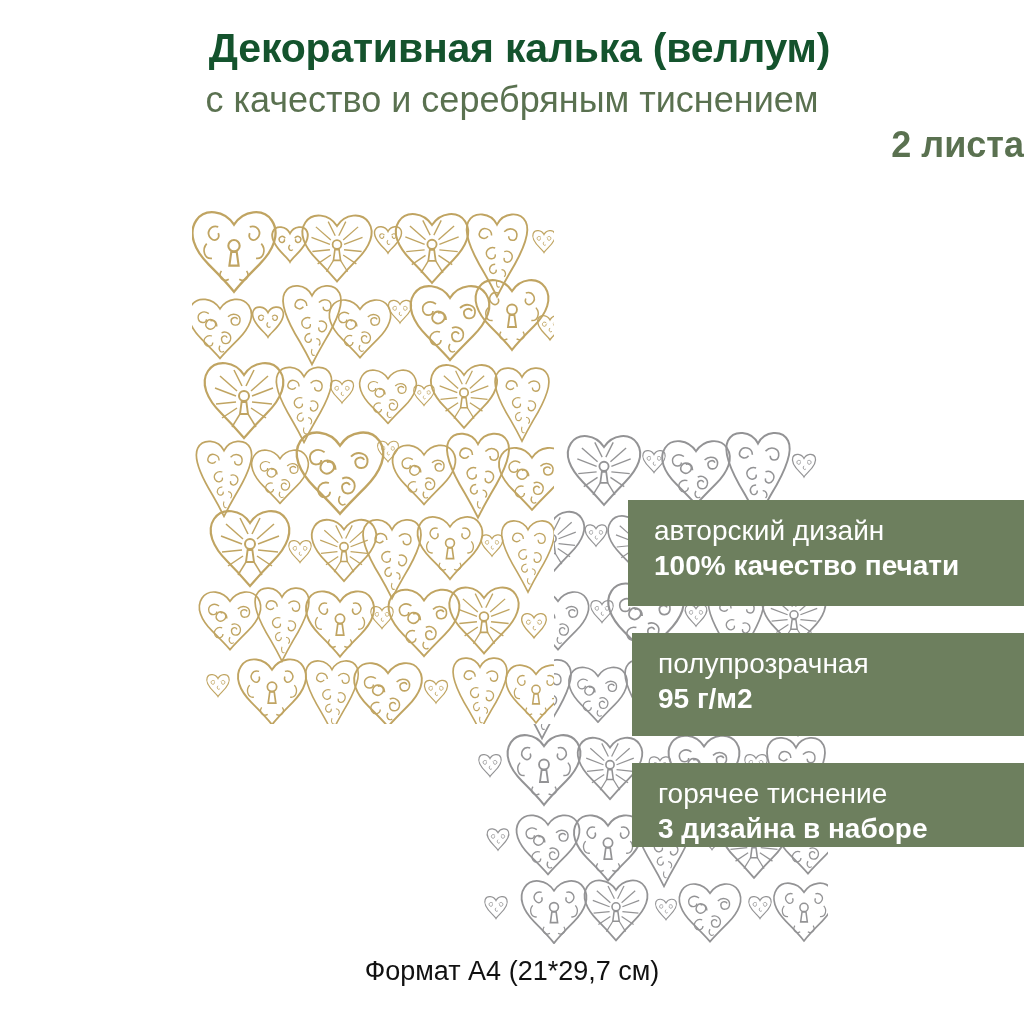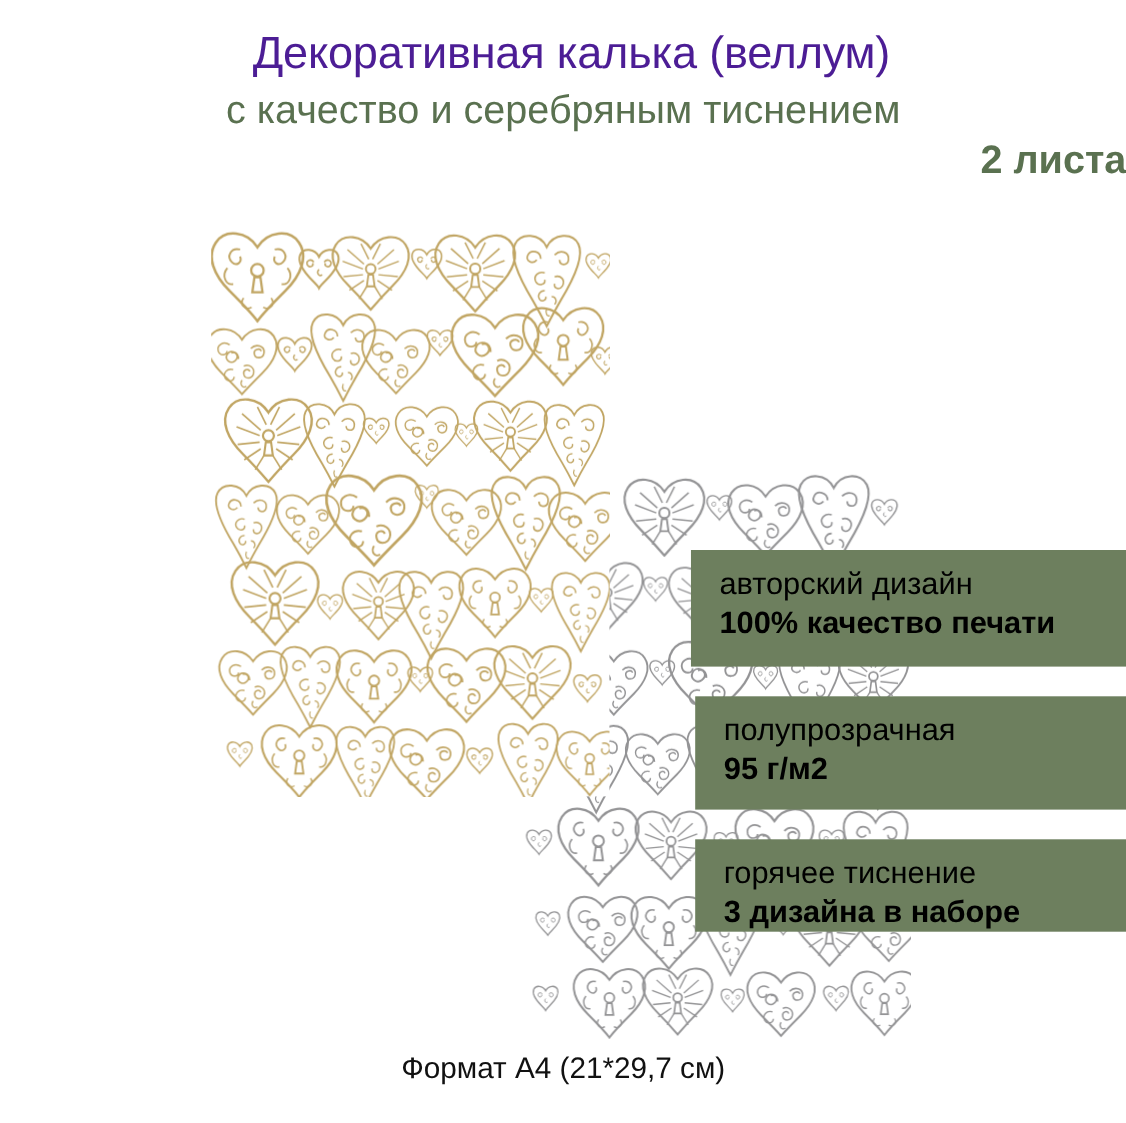--- a/index.html
+++ b/index.html
@@ -24,22 +24,22 @@
     left: 0;
     top: 0;
     width: 1024px;
     text-align: center;
     z-index: 30;
   }
   .title-main {
     margin: 0;
     padding-top: 26px;
     font-size: 41px;
-    font-weight: normal;
-    color: #4c1d95;
+    font-weight: bold;
+    color: #14532d;
     letter-spacing: -0.2px;
     line-height: 1.08;
     white-space: nowrap;
     padding-left: 15px;
   }
   .title-sub {
     margin: 0;
     padding-top: 10px;
     font-size: 36px;
     font-weight: normal;
@@ -80,21 +80,21 @@
     z-index: 9;
   }
 
   
   .badge {
     position: absolute;
     background: #6d7f5e;
     z-index: 40;
     box-sizing: border-box;
     padding: 13px 0 13px 26px;
-    color: #000000;
+    color: #ffffff;
   }
   #badge-1 { left: 628px; top: 500px; width: 396px; height: 106px; }
   #badge-2 { left: 632px; top: 633px; width: 392px; height: 103px; }
   #badge-3 { left: 632px; top: 763px; width: 392px; height: 84px; }
 
   .badge-line-1 {
     font-size: 28px;
     font-weight: normal;
     line-height: 1.25;
     white-space: nowrap;

